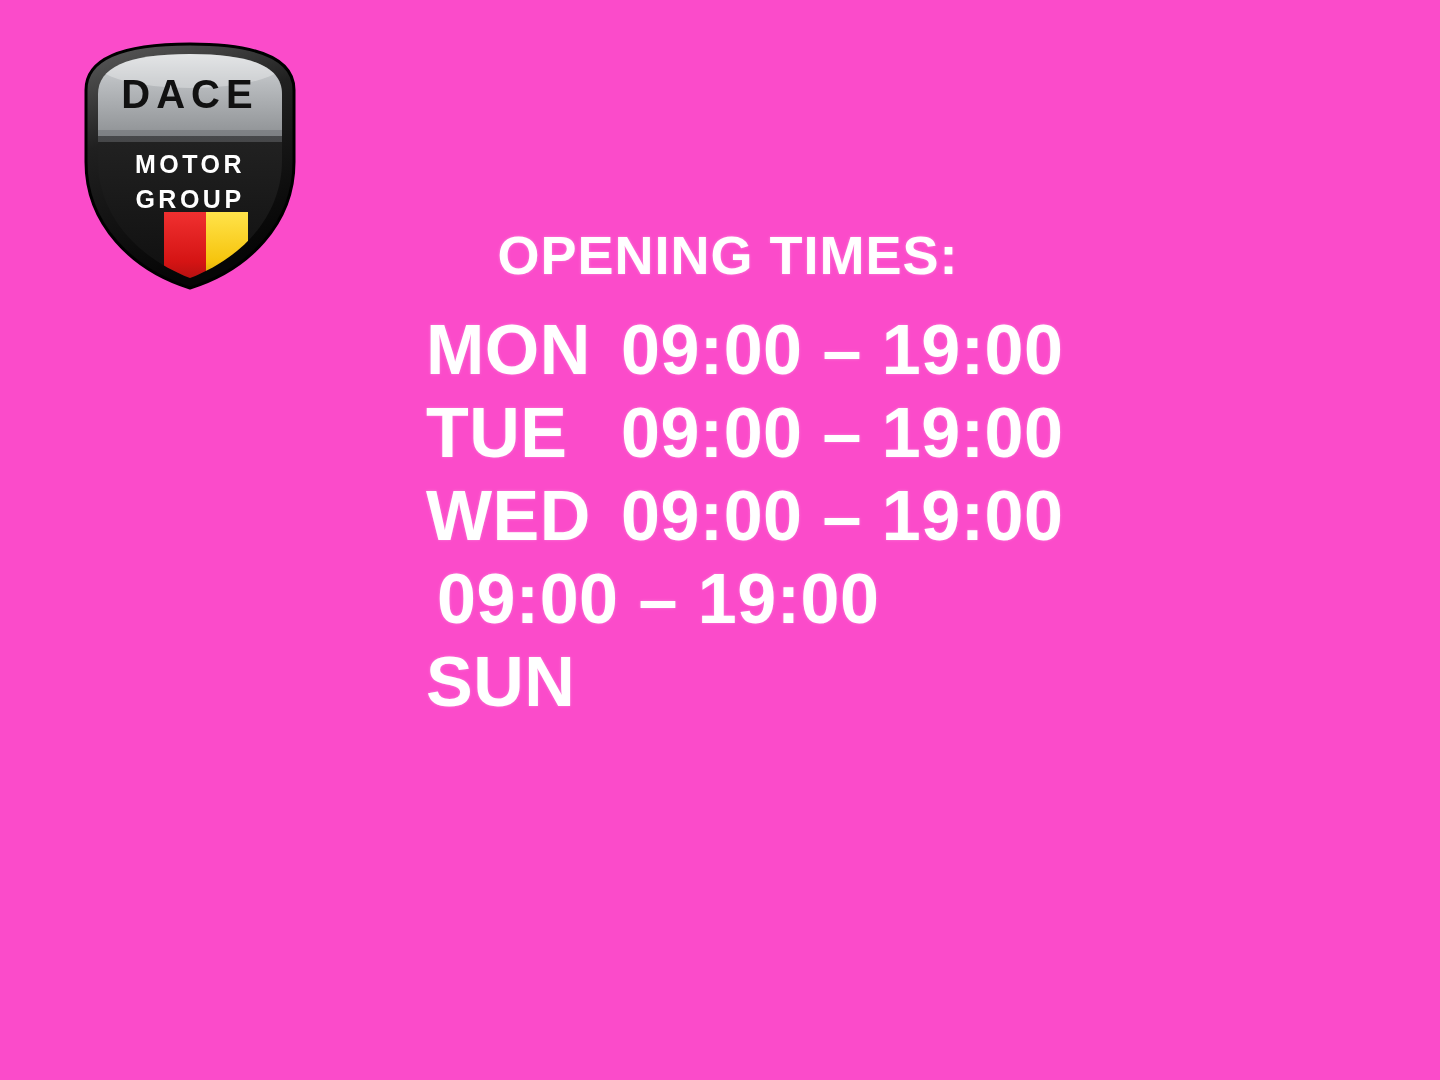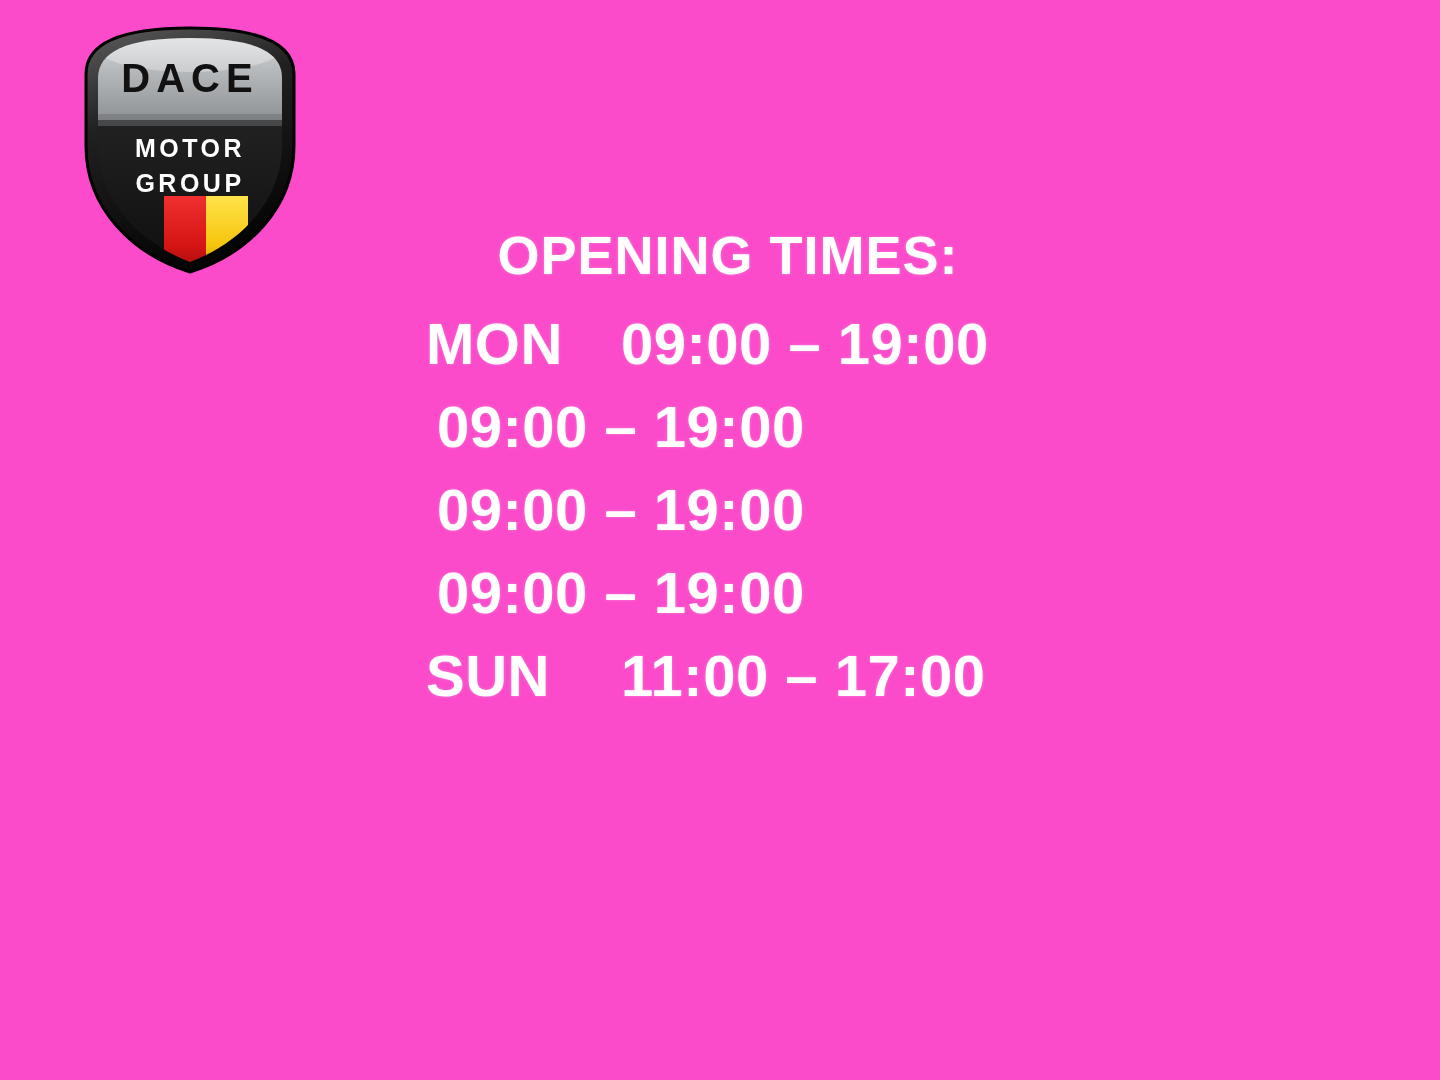--- a/index.html
+++ b/index.html
@@ -24,21 +24,21 @@
     height:118px;
     background:#ffffff;
     transform:rotate(-18.8deg);
     transform-origin:left top;
     z-index:1;
   }
 
   
   .logo-wrap {
     position:absolute;
-    left:82px; top:24px;
+    left:82px; top:40px;
     width:246px; height:250px;
     z-index:3;
   }
   .logo-wrap svg { display:block; width:100%; height:100%; }
 
   
   .times {
     position:absolute;
     left:0; top:228px;
     width:1440px;
@@ -56,21 +56,21 @@
   }
   .rows {
     margin-top:28px;
     padding-left:426px;
   }
   .row {
     display:flex;
     align-items:baseline;
     height:83px;
     color:#ffffff;
-    font-size:58px;
+    font-size:70px;
     font-weight:700;
     letter-spacing:0.5px;
     text-shadow:0 0 3px rgba(255,255,255,.3);
   }
   .day   { width:184px; flex:0 0 184px; }
   .hours { white-space:pre;margin-left:11px; }
 </style>
 </head>
 <body>
 
@@ -143,34 +143,35 @@
     <div class="heading">OPENING TIMES:</div>
 
     <div class="rows">
 
       <div class="row">
         <span class="day">MON</span>
         <span class="hours">09:00 – 19:00</span>
       </div>
 
       <div class="row">
+        <span class="day">TUE</span>
         <span class="hours">09:00 – 19:00</span>
       </div>
 
       <div class="row">
+        <span class="day">WED</span>
         <span class="hours">09:00 – 19:00</span>
       </div>
 
 
       <div class="row">
         <span class="hours">09:00 – 19:00</span>
       </div>
 
 
       <div class="row">
         <span class="day">SUN</span>
-        <span class="hours">11:00 – 17:00</span>
       </div>
 
     </div>
   </div>
 
 </div>
 
 </body></html>

